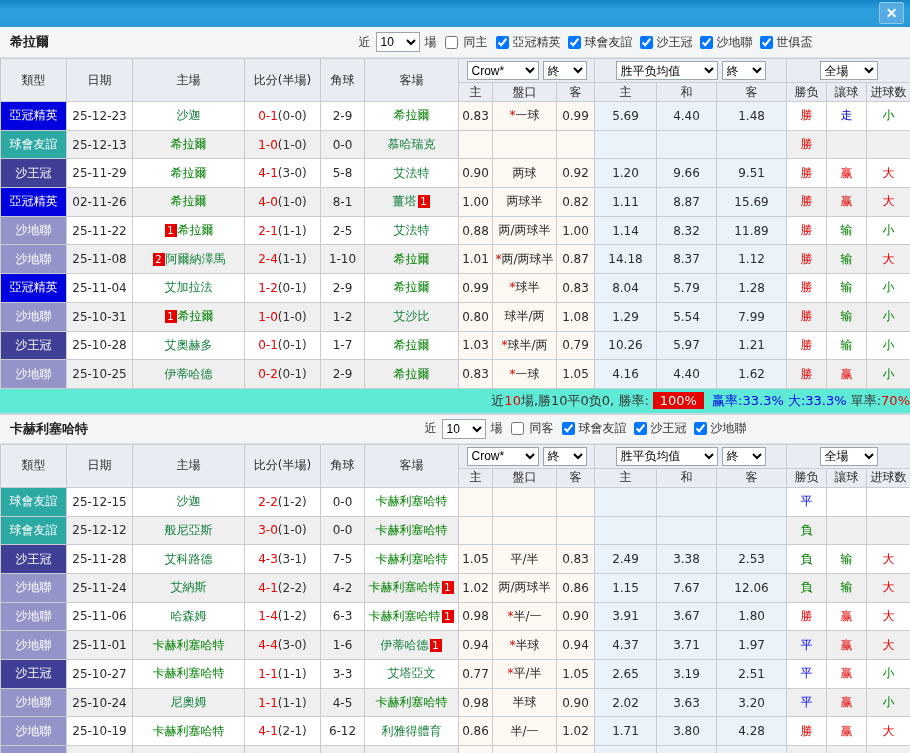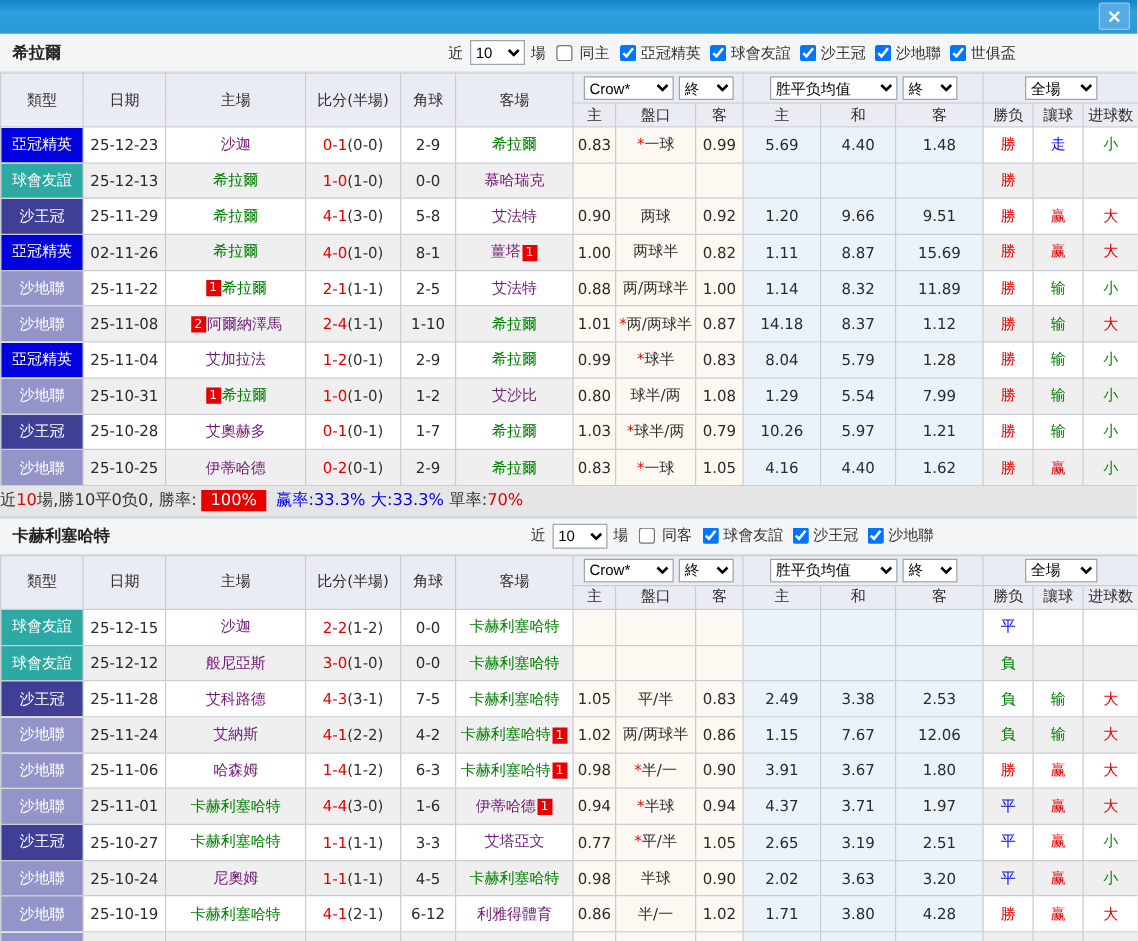--- a/index.html
+++ b/index.html
@@ -38,29 +38,29 @@
   .grid thead th{background:#e9edf3;font-weight:normal;}
   .grid thead tr.hr1 th{height:23px;}
   .grid thead tr.hr2 th{height:18px;}
   .h-group select{height:19px;font-size:12px;border:1px solid #9aa5ad;background:#fff;margin:0 2px;}
   .grid tbody td{height:27.7px;}
   .grid tbody tr.even td{background:#efefef;}
   .grid tbody tr.odd td{background:#fff;}
   .grid tbody td.col-odds{background:#fdf8f1 !important;}
   .grid tbody td.col-avg{background:#eaf3fa !important;}
   td.type-cell{color:#fff;}
-  .team{color:#701a75;}
+  .team{color:#15803d;}
   .team.focal{color:#008000;}
   .num-badge{display:inline-block;background:#e60000;color:#fff;font-size:10px;line-height:13px;
     min-width:8px;padding:0 2px;margin:0 1px;vertical-align:middle;}
   .score-main{color:#e60000;}
   .score-half{color:#333;}
   .star{color:#e60000;}
   
-  .summary{height:24px;line-height:24px;text-align:left;font-size:13px;background:#e5e5e5;
+  .summary{height:24px;line-height:24px;text-align:right;font-size:13px;background:#5eead4;
     border-bottom:2px solid #ccd5dc;color:#333;}
   .sum-badge{background:#e60000;color:#fff;padding:1px 7px;margin:0 4px;}
 </style>
 </head>
 <body>
 
 <div class="window">
   <div class="titlebar">
     <button class="close-btn">
       <span class="close-x">✕</span>

